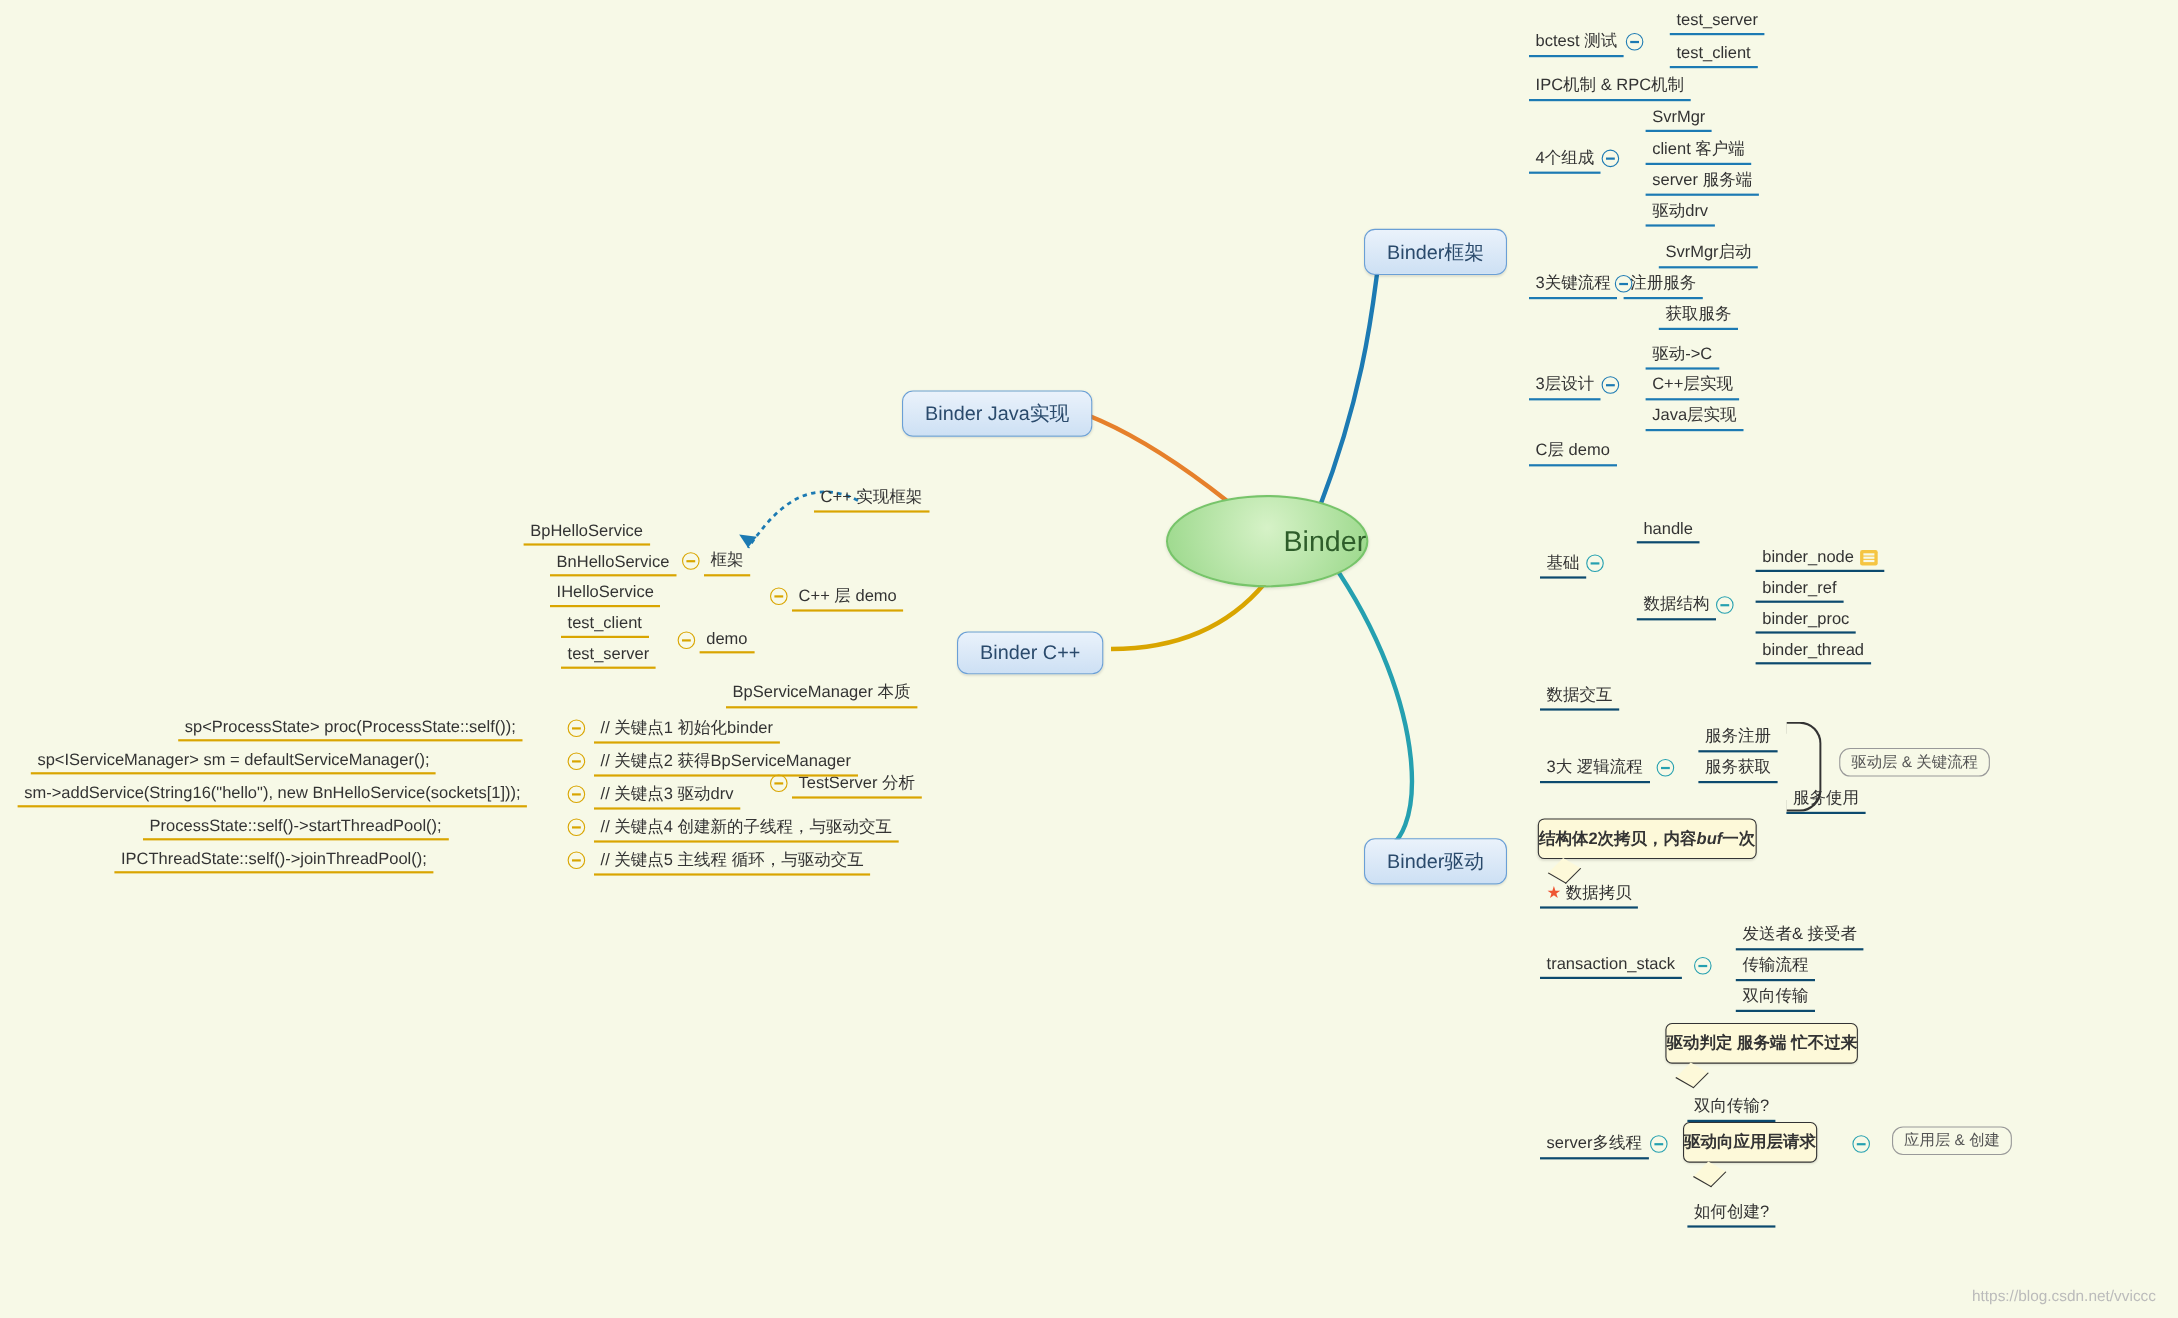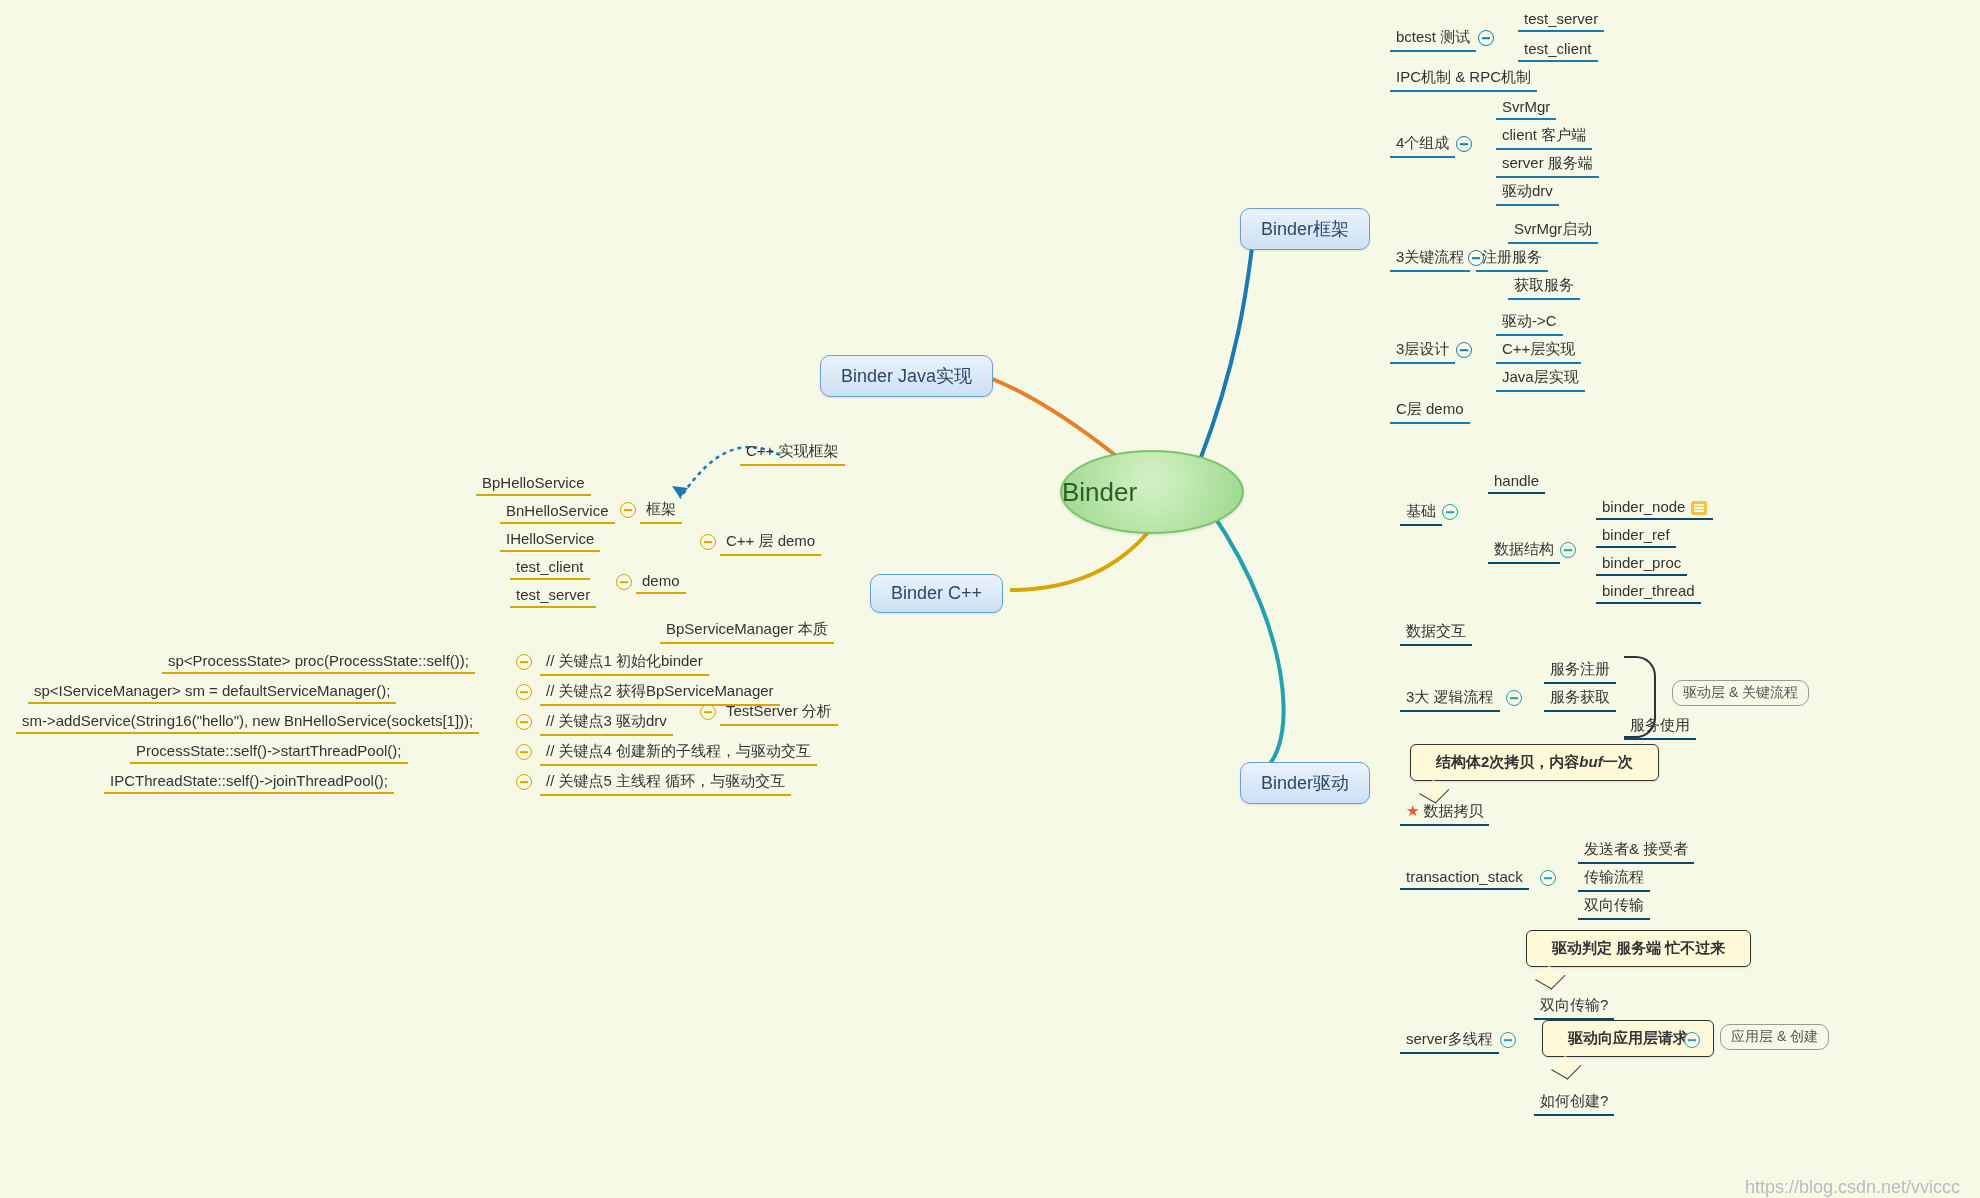--- a/index.html
+++ b/index.html
@@ -12,21 +12,21 @@
     position:relative;
     overflow:hidden;
   }
   svg.wires{position:absolute;inset:0;width:1980px;height:1198px;pointer-events:none}
   .node{position:absolute;white-space:nowrap}
   .root{
     left:1060px;top:450px;width:180px;height:80px;
     border-radius:50%;
     background:radial-gradient(circle at 50% 35%,#d6f2c7,#98d788);
     border:2px solid #77c46a;
-    display:flex;align-items:center;justify-content:flex-start;
+    display:flex;align-items:center;justify-content:flex-end;
     font-size:26px;font-weight:500;color:#2e5d2a;
     box-shadow:0 1px 3px rgba(0,0,0,.12);
   }
   .pill{
     padding:8px 20px;border-radius:10px;
     border:1px solid #6a9fd6;
     background:linear-gradient(#eaf2fb,#cde0f4);
     color:#2a4a6c;
     font-size:18px;
     box-shadow:0 1px 2px rgba(0,0,0,.1);
@@ -44,43 +44,42 @@
     background:#f7f9e7;
   }
   .toggle::before,.toggle::after{content:"";position:absolute;background:#7fa}
   .toggle::before{left:3px;right:3px;top:50%;height:1.6px;transform:translateY(-50%)}
   .toggle.teal{border-color:#25a0b0}.toggle.teal::before{background:#25a0b0}
   .toggle.blue{border-color:#1c7ab3}.toggle.blue::before{background:#1c7ab3}
   .toggle.yellow{border-color:#d9a500}.toggle.yellow::before{background:#d9a500}
   .callout{
     position:absolute;
     background:#fdf9d9;border:1.5px solid #333;border-radius:6px;
-    padding:8px 25px;font-weight:600;
+    padding:8px 0;font-weight:600;
     box-shadow:0 1px 2px rgba(0,0,0,.1);
-    margin-left:12px;
   }
   .callout i{font-style:italic;color:#333}
   .callout::after{
     content:"";position:absolute;left:22px;top:100%;
     width:18px;height:18px;
     background:#fdf9d9;border-right:1.5px solid #333;border-bottom:1.5px solid #333;
     transform:rotate(30deg) skew(-15deg);
     transform-origin:top left;
   }
   .tag{
     position:absolute;border:1px solid #999;border-radius:10px;
     padding:3px 10px;font-size:14px;color:#555;background:#f7f9e7;
   }
   .bracket{position:absolute;width:30px;border:2px solid #333;border-left:none;border-radius:0 20px 20px 0}
   .note-icon{
     display:inline-block;width:16px;height:14px;margin-left:6px;
     background:#f5c542;border-radius:2px;position:relative;vertical-align:middle
   }
   .note-icon::before{content:"";position:absolute;left:3px;right:3px;top:3px;height:2px;background:#f7f9e7;box-shadow:0 3px #f7f9e7,0 6px #f7f9e7}
-  .watermark{position:absolute;right:20px;bottom:0;color:#bbb;font-size:18px}
+  .watermark{position:absolute;right:20px;bottom:12px;color:#bbb;font-size:14px}
 </style>
 </head>
 <body>
 
 <svg class="wires">
 
   <path d="M1115 455 C 1020 380, 960 365, 950 370" stroke="#e6802b" stroke-width="4" fill="none"></path>
   <path d="M1150 530 C 1100 590, 1030 590, 1010 590" stroke="#d9a500" stroke-width="4" fill="none"></path>
   <path d="M1200 460 C 1250 330, 1250 240, 1255 232" stroke="#1c7ab3" stroke-width="4" fill="none"></path>
   <path d="M1210 510 C 1300 640, 1300 770, 1250 775" stroke="#25a0b0" stroke-width="4" fill="none"></path>

